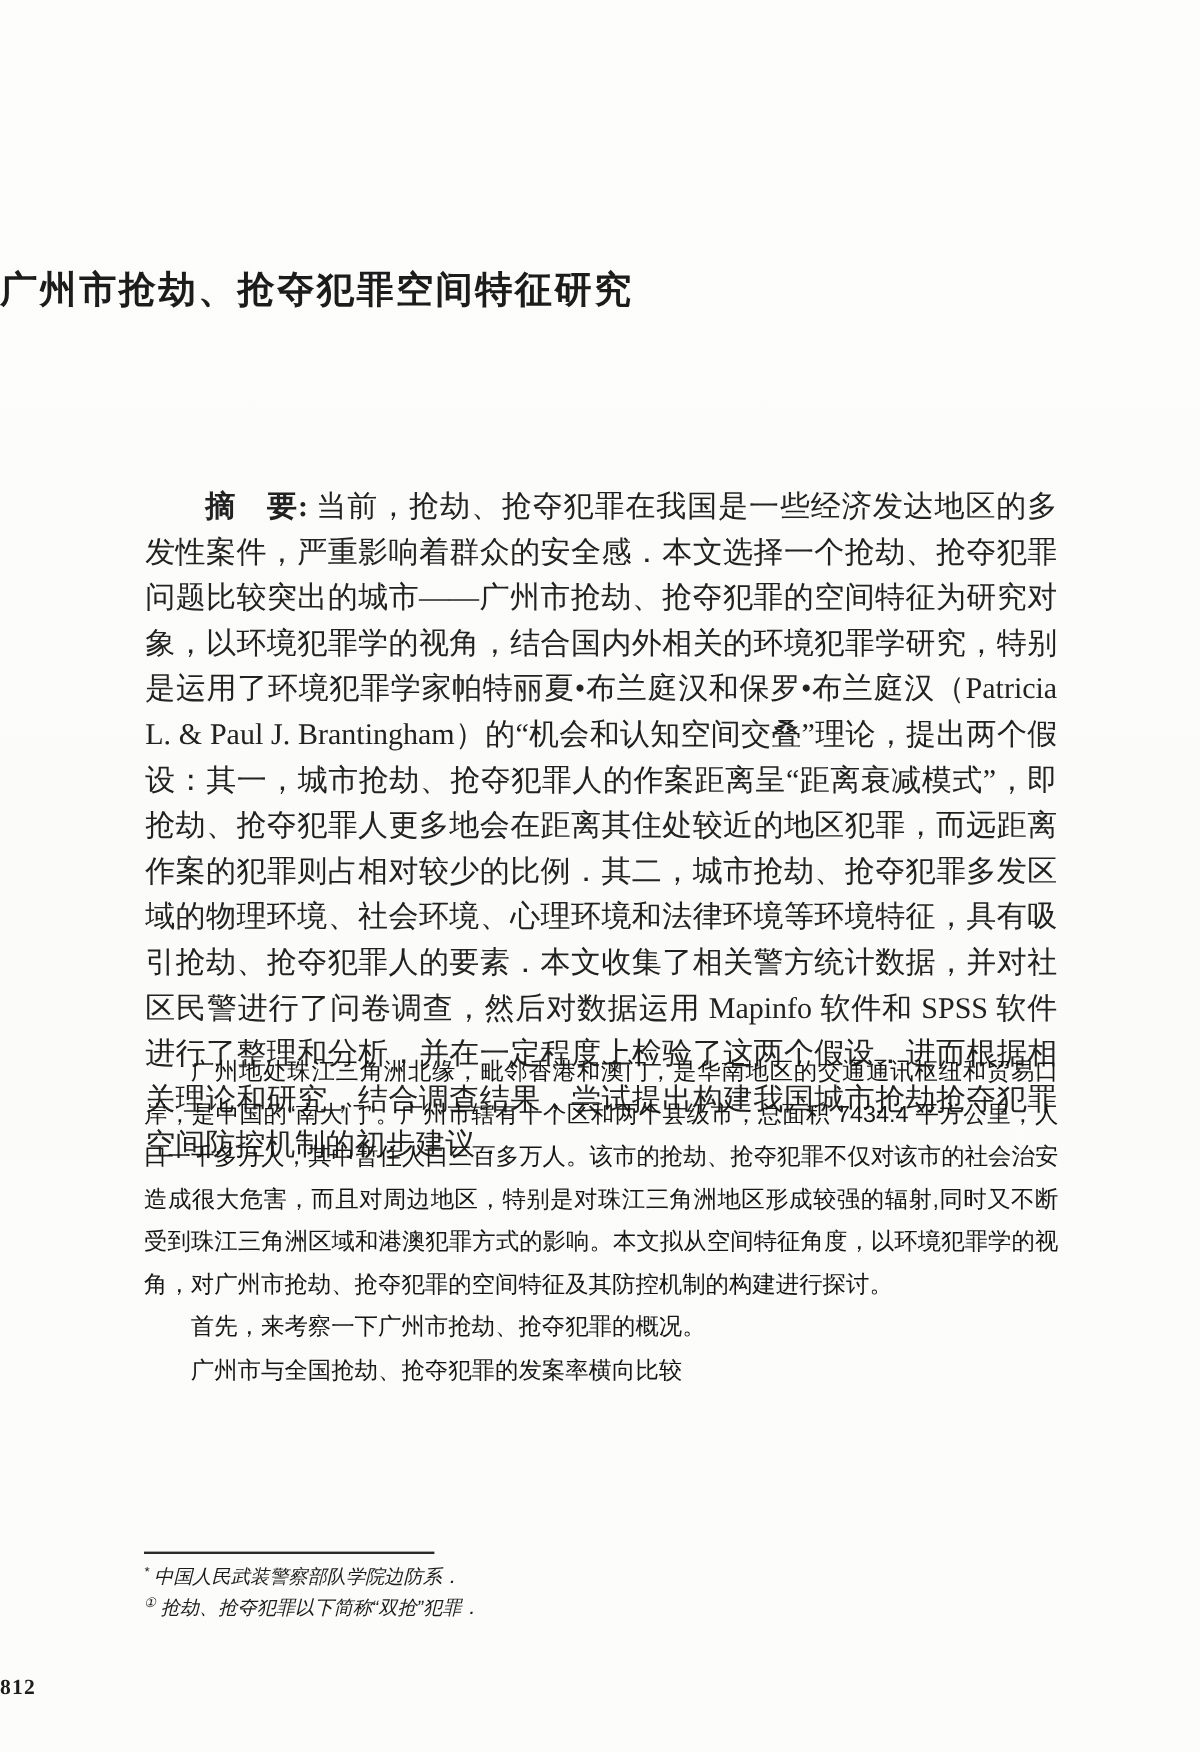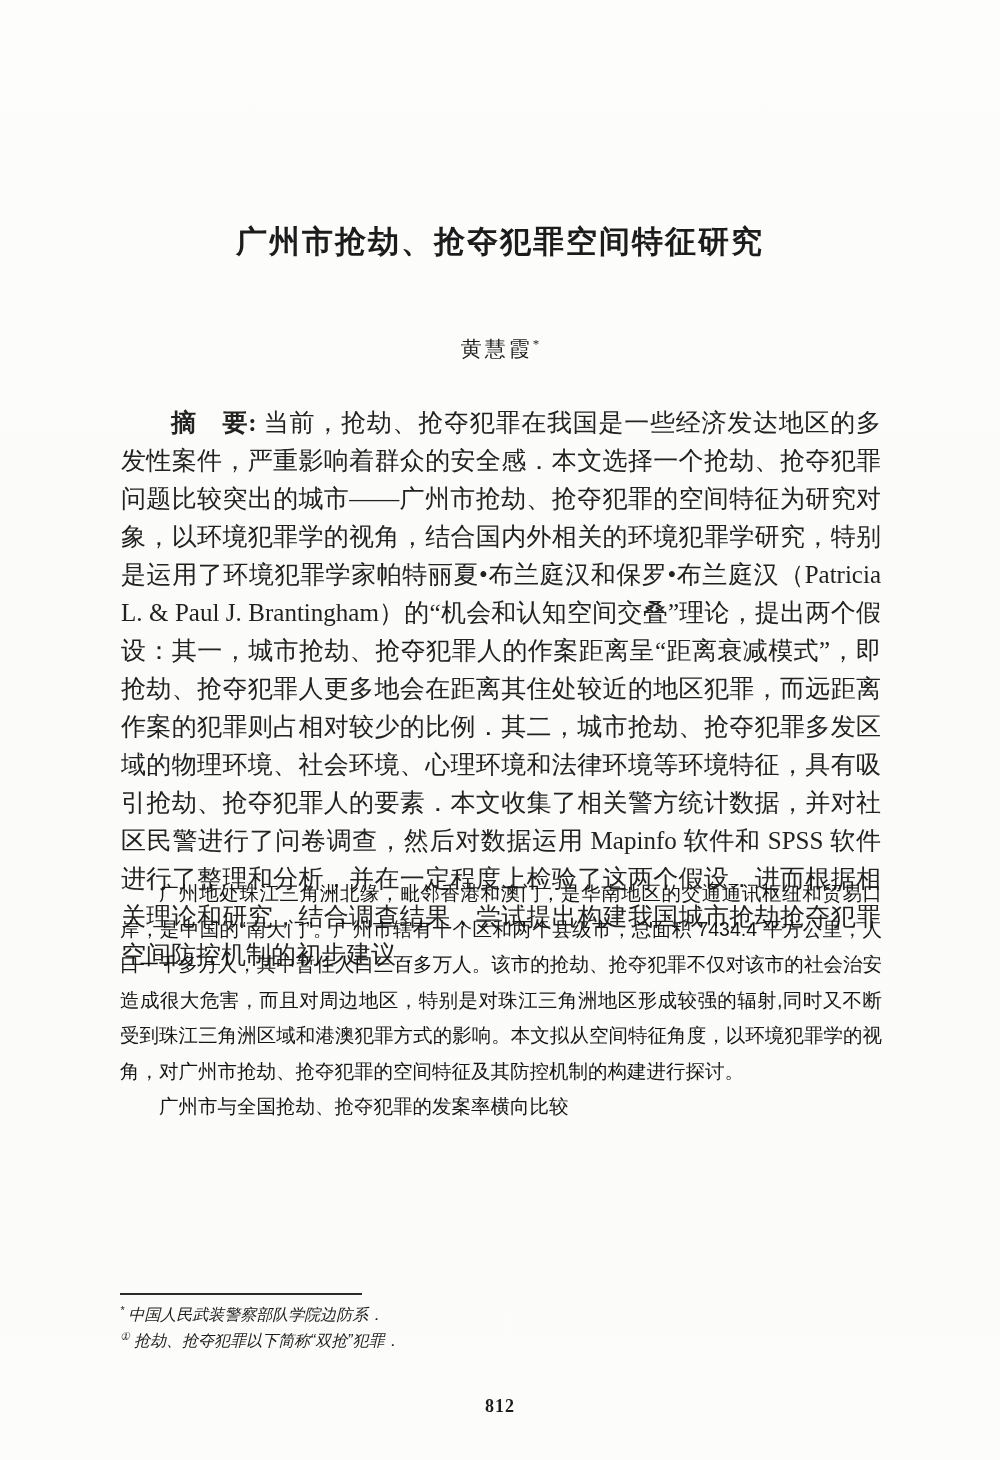--- a/index.html
+++ b/index.html
@@ -13,21 +13,21 @@
     height: 1460px;
     background: linear-gradient(180deg, #fdfdfc 0%, #fbfbfa 50%, #fcfcfb 100%);
     color: #1c1c1c;
     font-family: "Liberation Serif", serif;
     overflow: hidden;
   }
   .centered {
     position: absolute;
     left: 0;
     width: 100%;
-    text-align: center;
+    text-align: left;
     margin: 0;
   }
   .title {
     top: 221px;
     font-size: 31px;
     font-weight: bold;
     letter-spacing: 2px;
     font-family: "Liberation Sans", sans-serif;
   }
   .subtitle {
@@ -111,31 +111,29 @@
   }
 </style>
 </head>
 <body>
 
 <div class="page">
 
   <h1 class="centered title">广州市抢劫、抢夺犯罪空间特征研究</h1>
 
 
-  <div class="centered author">
-    <span>黄慧霞</span><sup>*</sup>
-  </div>
 
   <div class="abstract">
     <span class="abs-label">摘　要:</span>
     <span>当前，抢劫、抢夺犯罪在我国是一些经济发达地区的多发性案件，严重影响着群众的安全感．本文选择一个抢劫、抢夺犯罪问题比较突出的城市——广州市抢劫、抢夺犯罪的空间特征为研究对象，以环境犯罪学的视角，结合国内外相关的环境犯罪学研究，特别是运用了环境犯罪学家帕特丽夏•布兰庭汉和保罗•布兰庭汉（Patricia L. &amp; Paul J. Brantingham）的“机会和认知空间交叠”理论，提出两个假设：其一，城市抢劫、抢夺犯罪人的作案距离呈“距离衰减模式”，即抢劫、抢夺犯罪人更多地会在距离其住处较近的地区犯罪，而远距离作案的犯罪则占相对较少的比例．其二，城市抢劫、抢夺犯罪多发区域的物理环境、社会环境、心理环境和法律环境等环境特征，具有吸引抢劫、抢夺犯罪人的要素．本文收集了相关警方统计数据，并对社区民警进行了问卷调查，然后对数据运用 Mapinfo 软件和 SPSS 软件进行了整理和分析，并在一定程度上检验了这两个假设．进而根据相关理论和研究，结合调查结果，尝试提出构建我国城市抢劫抢夺犯罪空间防控机制的初步建议．</span>
   </div>
 
   <div class="body-text">
     <p>广州地处珠江三角洲北缘，毗邻香港和澳门，是华南地区的交通通讯枢纽和贸易口岸，是中国的“南大门”。广州市辖有十个区和两个县级市，总面积 7434.4 平方公里，人口一千多万人，其中暂住人口三百多万人。该市的抢劫、抢夺犯罪不仅对该市的社会治安造成很大危害，而且对周边地区，特别是对珠江三角洲地区形成较强的辐射,同时又不断受到珠江三角洲区域和港澳犯罪方式的影响。本文拟从空间特征角度，以环境犯罪学的视角，对广州市抢劫、抢夺犯罪的空间特征及其防控机制的构建进行探讨。</p>
+    <p>首先，来考察一下广州市抢劫、抢夺犯罪的概况。</p>
     <p>广州市与全国抢劫、抢夺犯罪的发案率横向比较</p>
   </div>
 
   <div class="footnotes">
     <div class="fn-rule"></div>
     <div class="fn">
       <sup>*</sup><span>中国人民武装警察部队学院边防系．</span>
     </div>
     <div class="fn">
       <sup>①</sup><span>抢劫、抢夺犯罪以下简称“双抢”犯罪．</span>

